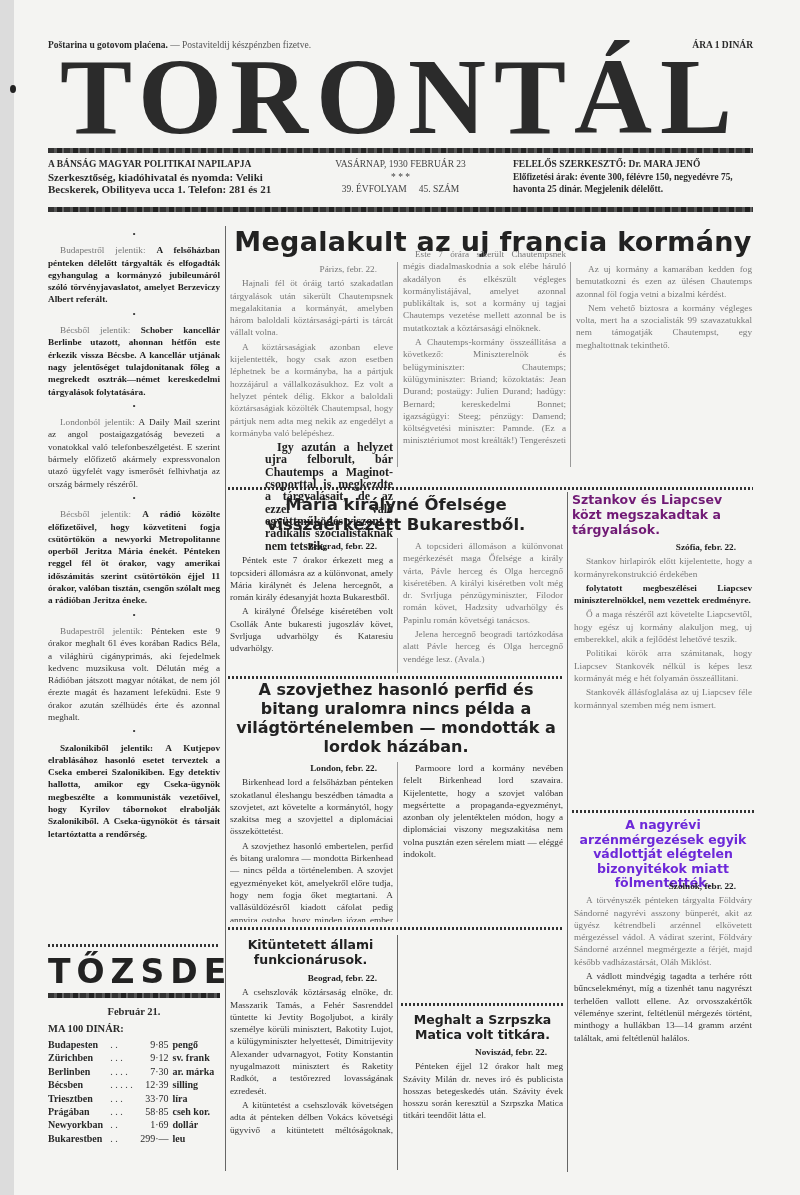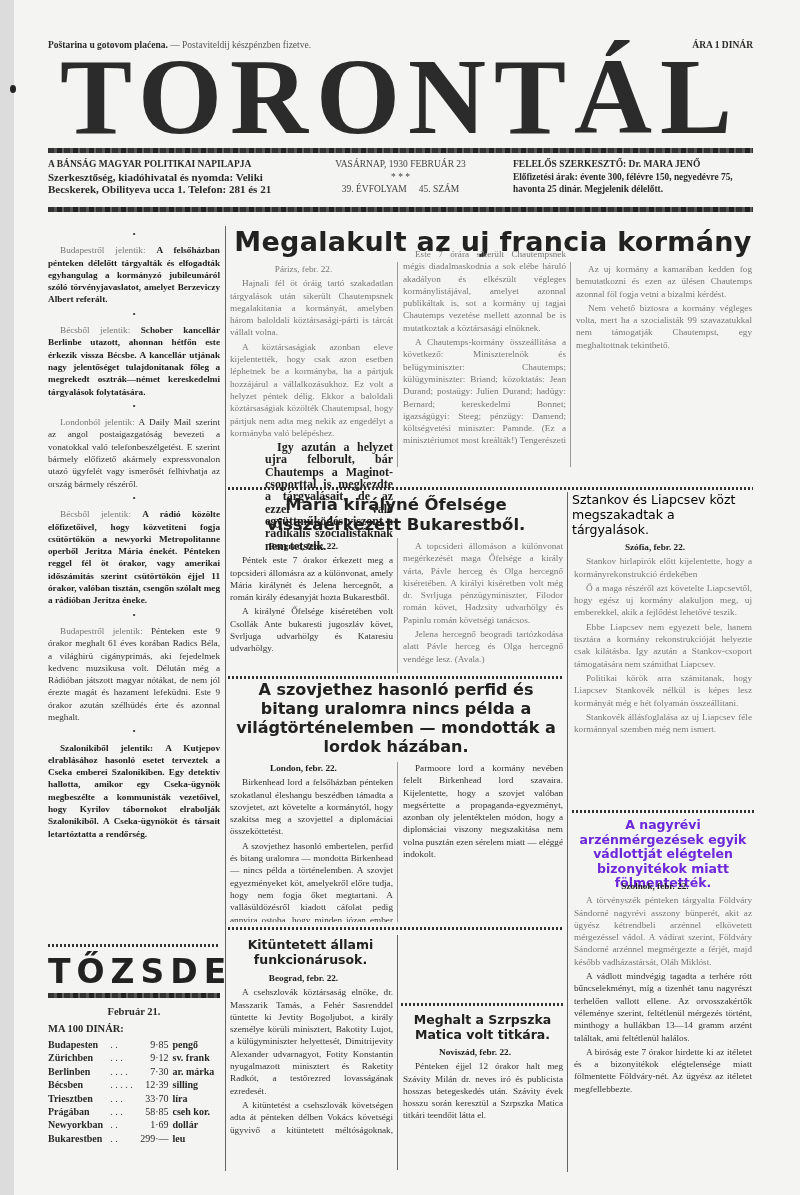--- a/index.html
+++ b/index.html
@@ -17,21 +17,21 @@
   .hdr-row .c1 { width: 240px; font-weight: bold; }
   .hdr-row .c2 { width: 170px; text-align: center; color: #444; }
   .hdr-row .c3 { width: 240px; font-weight: bold; }
   .col { position: absolute; font-family: "Liberation Serif", serif; font-size: 9.2px; line-height: 12.3px; text-align: justify; color: #333; }
   .col p { text-indent: 12px; margin-bottom: 2px; }
   .col .star { text-align: center; text-indent: 0; margin: 2px 0 4px; }
   .b { font-weight: bold; color: #1e1e1e; }
   .dim { color: #777; }
   .vline { position: absolute; width: 1px; background: #666; }
   .hl { font-family: "DejaVu Sans", sans-serif; font-weight: bold; color: #222; text-align: center; }
-  .dateline { text-align: center; padding-right: 16px; margin-bottom: 2px; text-indent: 0 !important; }
+  .dateline { text-align: right; padding-right: 16px; margin-bottom: 2px; text-indent: 0 !important; }
   .tozsde-title { font-family: "DejaVu Sans", sans-serif; font-weight: bold; font-size: 33px; letter-spacing: 6px; text-align: center; color: #222; }
   table.rates { width: 100%; border-collapse: collapse; font-family: "Liberation Serif", serif; font-size: 10px; line-height: 13.4px; }
   table.rates td { padding: 0; white-space: nowrap; }
   table.rates td.city { font-weight: bold; }
   table.rates td.dots { color: #444; }
   table.rates td.val { text-align: right; padding-right: 4px; }
   table.rates td.cur { font-weight: bold; }
 </style>
 </head>
 <body>
@@ -175,26 +175,26 @@
   <p>Péntek este 7 órakor érkezett meg a topcsideri állomásra az a különvonat, amely Mária királynét és Jelena hercegnőt, a román király édesanyját hozta Bukarestből.</p>
   <p>A királyné Őfelsége kiséretében volt Csollák Ante bukaresti jugoszláv követ, Svrljuga udvarhölgy és Kataresiu udvarhölgy.</p>
 </div>
 <div class="col dim" style="left:403px;top:540px;width:160px;">
   <p>A topcsideri állomáson a különvonat megérkezését maga Őfelsége a király várta, Pávle herceg és Olga hercegnő kiséretében. A királyi kiséretben volt még dr. Svrljuga pénzügyminiszter, Filodor román követ, Hadzsity udvarhölgy és Papinlu román követségi tanácsos.</p>
   <p>Jelena hercegnő beogradi tartózkodása alatt Pávle herceg és Olga hercegnő vendége lesz. (Avala.)</p>
 </div>
 
 <div class="abs rule-thin" style="left:228px;top:676px;width:336px;"></div>
 
-<div class="abs" style="left:572px;top:492px;width:182px;font-family:'DejaVu Sans',sans-serif;font-weight:normal;font-size:12.5px;line-height:15px;color:#000000;text-align:left;">Sztankov és Liapcsev közt megszakadtak a tárgyalások.</div>
+<div class="abs" style="left:572px;top:492px;width:182px;font-family:'DejaVu Sans',sans-serif;font-weight:bold;font-size:12.5px;line-height:15px;color:#701a75;text-align:left;">Sztankov és Liapcsev közt megszakadtak a tárgyalások.</div>
 <div class="col dim" style="left:574px;top:541px;width:178px;">
   <p class="dateline"><span class="b">Szófia, febr. 22.</span></p>
   <p>Stankov hirlapirók előtt kijelentette, hogy a kormányrekonstrukció érdekében</p>
+  <p class="b">folytatott megbeszélései Liapcsev miniszterelnökkel, nem vezettek eredményre.</p>
   <p>Ő a maga részéről azt követelte Liapcsevtől, hogy egész uj kormány alakuljon meg, uj emberekkel, akik a fejlődést lehetővé teszik.</p>
-  <p>Ebbe Liapcsev nem egyezett bele, hanem tisztára a kormány rekonstrukcióját helyezte csak kilátásba. Igy azután a Stankov-csoport támogatására nem számithat Liapcsev.</p>
   <p>Politikai körök arra számitanak, hogy Liapcsev Stankovék nélkül is képes lesz kormányát még e hét folyamán összeállitani.</p>
   <p>Stankovék állásfoglalása az uj Liapcsev féle kormánnyal szemben még nem ismert.</p>
 </div>
 
 <div class="abs rule-thin" style="left:572px;top:810px;width:182px;"></div>
 
 <div class="abs hl" style="left:228px;top:680px;width:336px;font-size:16px;line-height:19px;">A szovjethez hasonló perfid és bitang uralomra nincs példa a világtörténelemben — mondották a lordok házában.</div>
 <div class="col" style="left:230px;top:762px;width:163px;height:160px;overflow:hidden;">
   <p class="dateline"><span class="b">London, febr. 22.</span></p>
   <p>Birkenhead lord a felsőházban pénteken szokatlanul éleshangu beszédben támadta a szovjetet, azt követelte a kormánytól, hogy szakitsa meg a szovjettel a diplomáciai összeköttetést.</p>
@@ -204,21 +204,20 @@
   <p>Parmoore lord a kormány nevében felelt Birkenhead lord szavaira. Kijelentette, hogy a szovjet valóban megsértette a propaganda-egyezményt, azonban oly jelentéktelen módon, hogy a diplomáciai viszony megszakitása nem volna pusztán ezen sérelem miatt — eléggé indokolt.</p>
 </div>
 
 <div class="abs rule-thin" style="left:228px;top:927px;width:336px;"></div>
 
 <div class="abs" style="left:572px;top:818px;width:182px;font-family:'DejaVu Sans',sans-serif;font-weight:bold;font-size:12.5px;line-height:14.5px;color:#6d28d9;text-align:center;">A nagyrévi arzénmérgezések egyik vádlottját elégtelen bizonyitékok miatt fölmentették.</div>
 <div class="col" style="left:574px;top:880px;width:178px;">
   <p class="dateline"><span class="b">Szolnok, febr. 22.</span></p>
   <p class="dim">A törvényszék pénteken tárgyalta Földváry Sándorné nagyrévi asszony bünperét, akit az ügyész kétrendbeli arzénnel elkövetett mérgezéssel vádol. A vádirat szerint, Földváry Sándorné arzénnel megmérgezte a férjét, majd később vadházastársát, Oláh Miklóst.</p>
   <p>A vádlott mindvégig tagadta a terhére rótt bűncselekményt, míg a tizenhét tanu nagyrészt terhelően vallott ellene. Az orvosszakértők véleménye szerint, feltétlenül mérgezés történt, minthogy a hullákban 13—14 gramm arzént találtak, ami feltétlenül halálos.</p>
-  <p>A biróság este 7 órakor hirdette ki az itéletet és a bizonyitékok elégtelensége miatt fölmentette Földváry-nét. Az ügyész az itéletet megfellebbezte.</p>
 </div>
 
 <div class="abs hl" style="left:228px;top:937px;width:165px;font-size:12.5px;line-height:15px;">Kitüntetett állami funkcionárusok.</div>
 <div class="col" style="left:230px;top:972px;width:163px;">
   <p class="dateline"><span class="b">Beograd, febr. 22.</span></p>
   <p>A csehszlovák köztársaság elnöke, dr. Masszarik Tamás, a Fehér Sasrenddel tüntette ki Jevtity Bogoljubot, a király személye körüli minisztert, Bakotity Lujot, a külügyminiszter helyettesét, Dimitrijevity Alexander udvarnagyot, Fotity Konstantin nyugalmazott minisztert és Raketity Radkót, a testőrezred lovasságának ezredesét.</p>
   <p style="height:37px;overflow:hidden;">A kitüntetést a csehszlovák követségen adta át pénteken délben Vokács követségi ügyvivő a kitüntetett méltóságoknak, hangsulyozva beszédében, hogy ezt a külső elismerést a jugoszláv—csehszlovák nép közötti közeledés megalapozásáért nyerték el. (Avala.)</p>
 </div>
 
 <div class="abs rule-thin" style="left:401px;top:1003px;width:162px;"></div>

